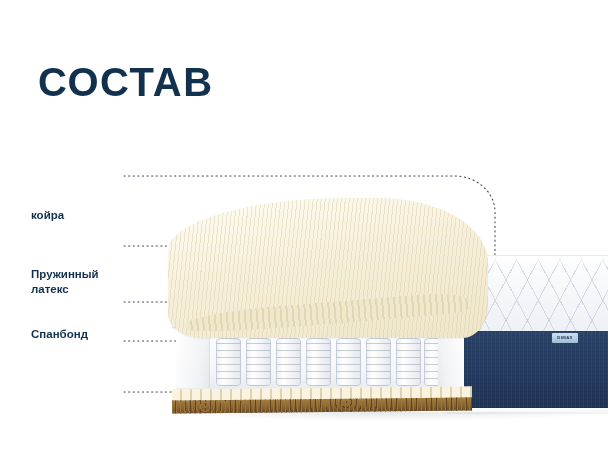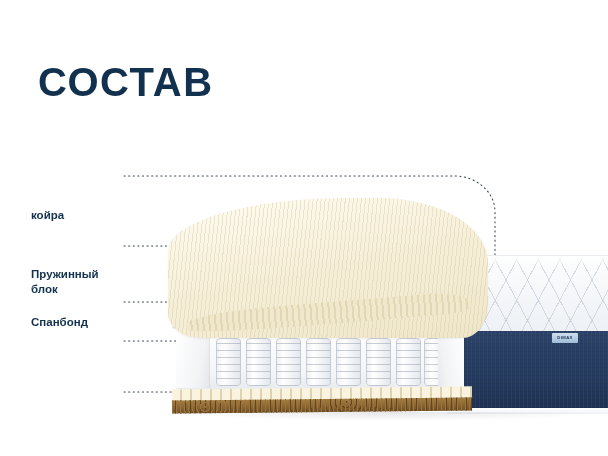--- a/index.html
+++ b/index.html
@@ -34,21 +34,21 @@
     position: absolute;
     font-size: 11.5px;
     font-weight: bold;
     color: #12314f;
     line-height: 15px;
     white-space: nowrap;
   }
   #label-cover   { left: 31px; top: 141px; }
   #label-latex   { left: 31px; top: 208px; }
   #label-coir    { left: 31px; top: 267px; }
-  #label-spunbond{ left: 31px; top: 315px; }
+  #label-spunbond{ left: 31px; top: 327px; }
   #label-spring  { left: 31px; top: 361px; }
 
   
   .leader {
     position: absolute;
     pointer-events: none;
   }
 
   
   #mattress {
@@ -273,21 +273,21 @@
     </g>
   </svg>
 
 
   <div class="label" id="label-latex">
     <div>койра</div>
   </div>
 
   <div class="label" id="label-coir">
     <div>Пружинный</div>
-    <div>блок</div>
+    <div>латекс</div>
   </div>
 
   <div class="label" id="label-spunbond">
     <div>Спанбонд</div>
   </div>
 
 
   <div id="mattress">
 
     <div id="cover-top"></div>

